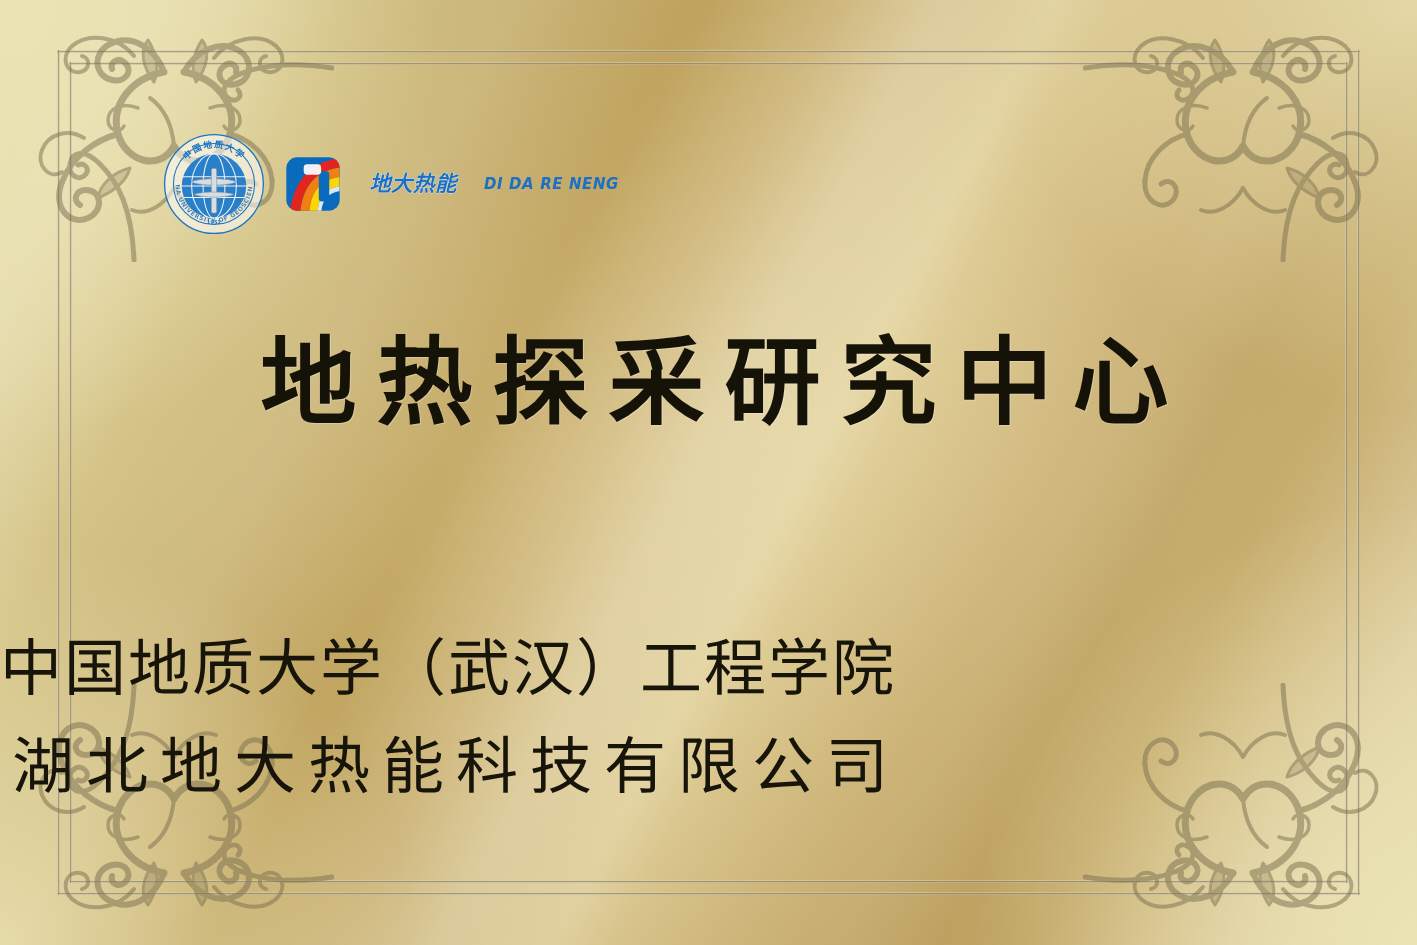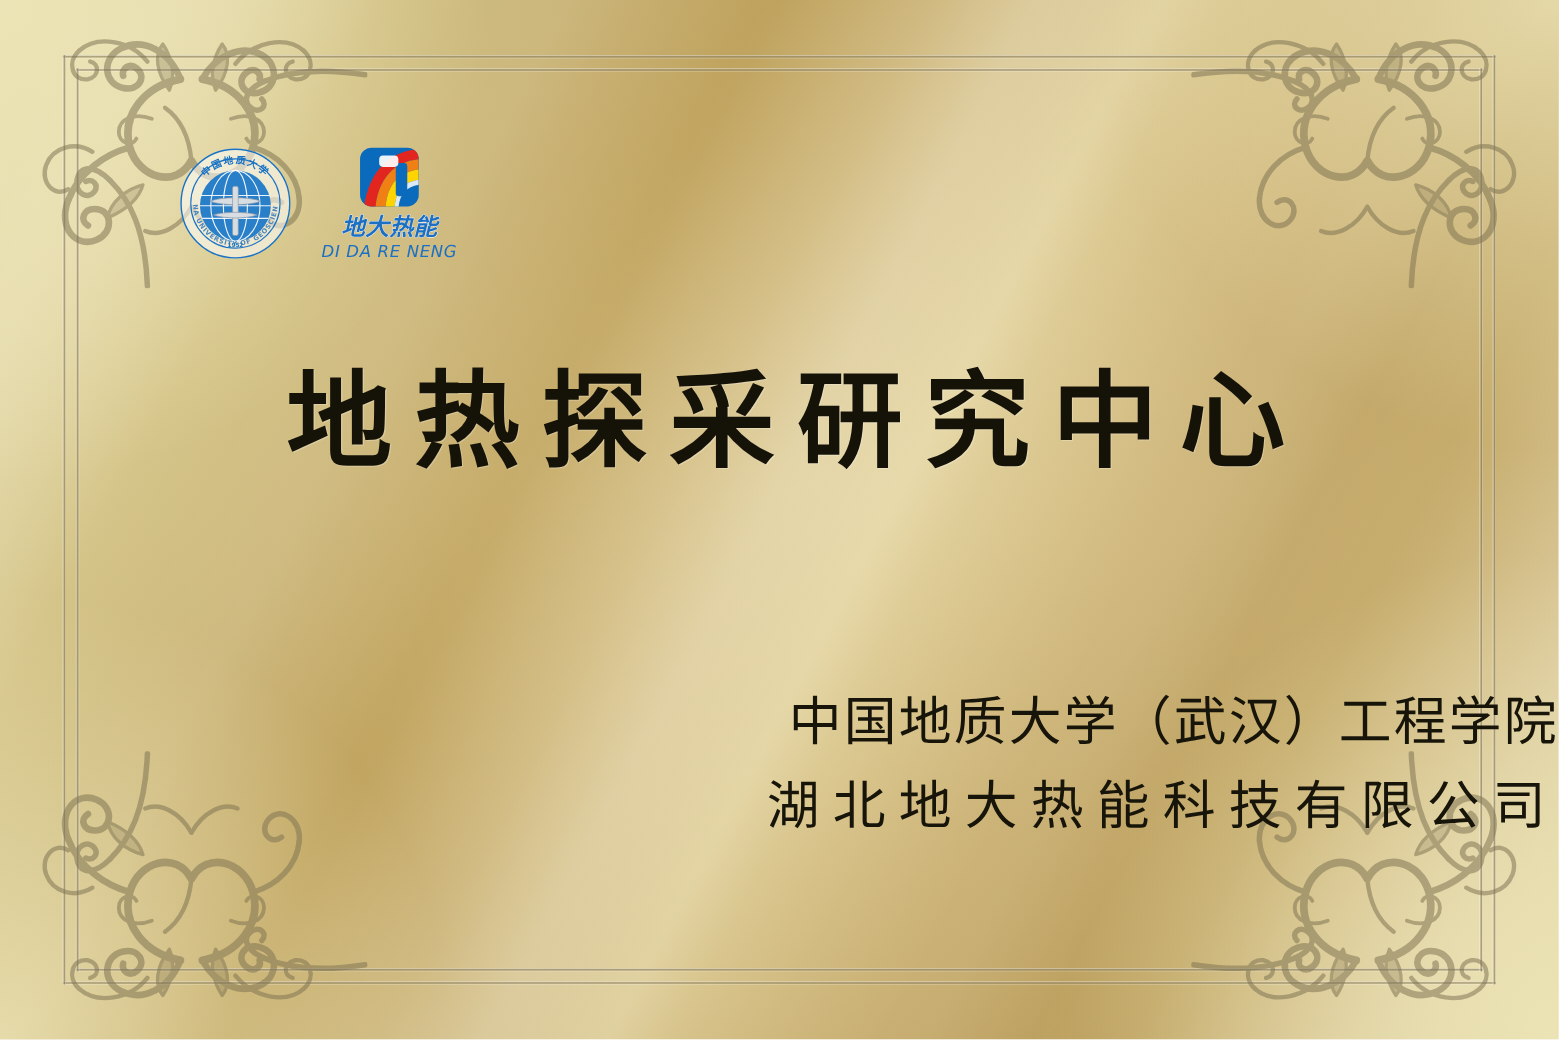--- a/index.html
+++ b/index.html
@@ -132,30 +132,30 @@
     position: absolute;
     left: 162px;
     top: 132px;
     display: flex;
     align-items: center;
     gap: 18px;
   }
   #cug-logo { width: 104px; height: 104px; display:block; }
   #ddrn-logo-wrap {
     display: flex;
-    flex-direction: column;
+    flex-direction: row;
     align-items: center;
     gap: 1px;
   }
   #ddrn-mark { width: 58px; height: 58px; display:block; }
   #ddrn-cn { width: 140px; height: 30px; display:block; }
   #ddrn-en {
     font-family: "DejaVu Sans", "Liberation Sans", sans-serif;
     font-style: italic;
-    font-weight: normal;
+    font-weight: bold;
     font-size: 15px;
     letter-spacing: 0.6px;
     color: #1b6fc4;
     line-height: 1;
     white-space: nowrap;
   }
 
   
   #title {
     position: absolute;
@@ -169,29 +169,29 @@
     text-indent: 20px;
     color: #151208;
     line-height: 1.12;
     text-shadow: 1px 1px 0 rgba(255,255,255,0.25);
     margin-left: 12px;
   }
   #subtitle {
     position: absolute;
     left: 0; right: 0;
     top: 620px;
-    text-align: right;
+    text-align: left;
     font-family: "DejaVu Sans", "Liberation Sans", sans-serif;
     font-weight: normal;
-    font-size: 48px;
+    font-size: 62px;
     color: #17140a;
     line-height: 1.58;
   }
   #subtitle .sub-line { letter-spacing: 2px; }
-  #subtitle .sub-line-2 { letter-spacing: 12px; text-indent: 12px; padding-left: 38px; }
+  #subtitle .sub-line-2 { letter-spacing: 12px; text-indent: 12px; }
 </style>
 </head>
 <body>
 
 <div id="plaque">
 
   <div id="sheen-a"></div>
   <div id="sheen-b"></div>
   <div id="vignette"></div>
 

